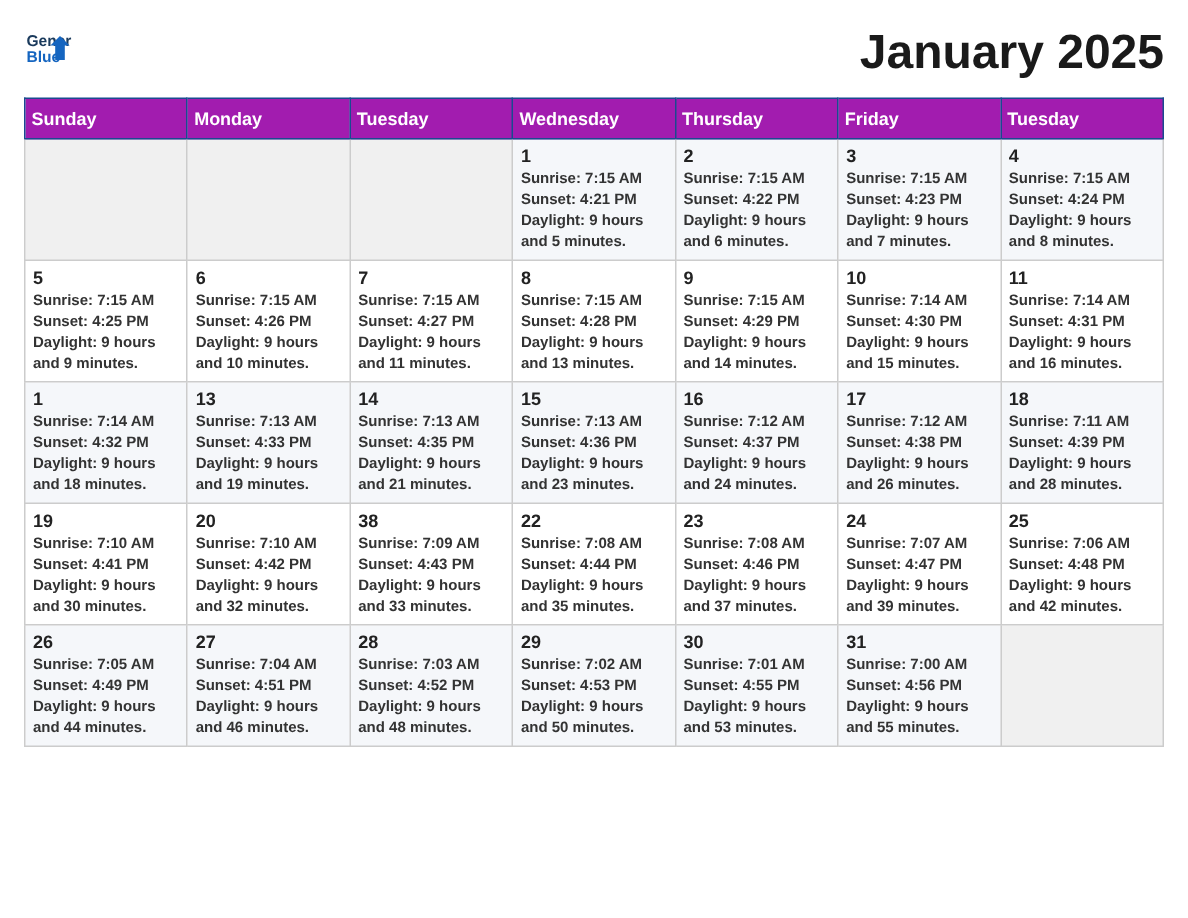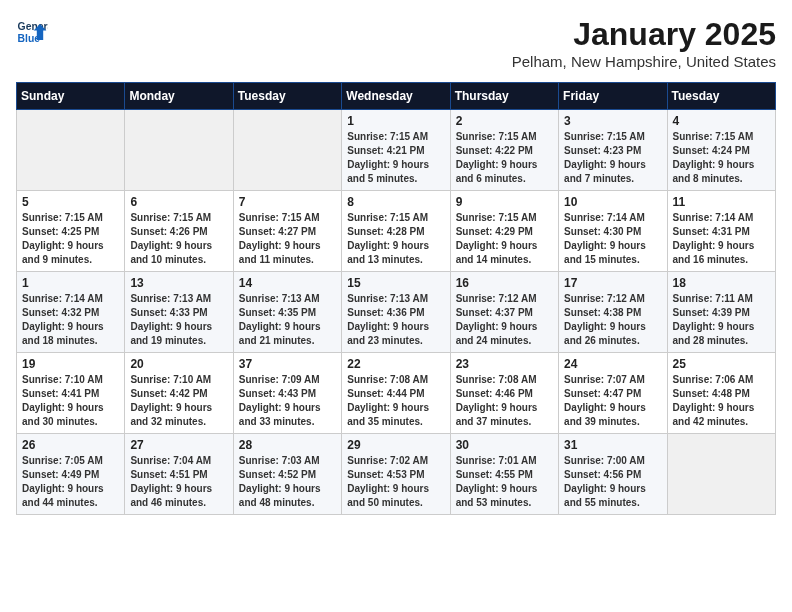--- a/index.html
+++ b/index.html
@@ -19,38 +19,38 @@
     .logo {
       display: flex;
       align-items: center;
       gap: 4px;
     }
     .logo-icon {
       width: 32px;
       height: 32px;
     }
     .title-area {
-      text-align: right;
+      text-align: left;
     }
     .month-title {
       font-size: 32px;
       font-weight: bold;
       color: #1a1a1a;
     }
     .location-title {
       font-size: 15px;
       color: #333;
     }
     table {
       width: 100%;
       border-collapse: collapse;
       table-layout: fixed;
     }
     thead th {
-      background-color: #0f172a;
+      background-color: #a21caf;
       color: #fff;
       font-size: 12px;
       font-weight: bold;
       padding: 6px 4px;
       text-align: left;
       border: 1px solid #1a4a90;
     }
     tbody td {
       border: 1px solid #ccc;
       vertical-align: top;
@@ -85,21 +85,20 @@
 <div class="header-area">
   <div class="logo">
     <svg class="logo-icon" viewBox="0 0 40 40">
       <text x="2" y="18" font-size="13" font-weight="bold" fill="#1a3a5c">General</text>
       <text x="2" y="32" font-size="13" font-weight="bold" fill="#1565c0">Blue</text>
       <polygon points="30,10 38,18 34,18 34,30 26,30 26,18 22,18" fill="#1565c0"></polygon>
     </svg>
   </div>
   <div class="title-area">
     <div class="month-title">January 2025</div>
-    <div class="location-title">Pelham, New Hampshire, United States</div>
   </div>
 </div>
 
 <table>
   <thead>
     <tr>
     <th>Sunday</th>
         <th>Monday</th>
         <th>Tuesday</th>
         <th>Wednesday</th>
@@ -273,21 +272,21 @@
         </td>
         <td>
           <span class="day-num">20</span>
         <div class="cell-info">
           <span>Sunrise:</span> 7:10 AM<br>
           <span>Sunset:</span> 4:42 PM<br>
           <span>Daylight:</span> 9 hours and 32 minutes.
         </div>
         </td>
         <td>
-          <span class="day-num">37</span>
+          <span class="day-num">38</span>
         <div class="cell-info">
           <span>Sunrise:</span> 7:09 AM<br>
           <span>Sunset:</span> 4:43 PM<br>
           <span>Daylight:</span> 9 hours and 33 minutes.
         </div>
         </td>
         <td>
           <span class="day-num">22</span>
         <div class="cell-info">
           <span>Sunrise:</span> 7:08 AM<br>

